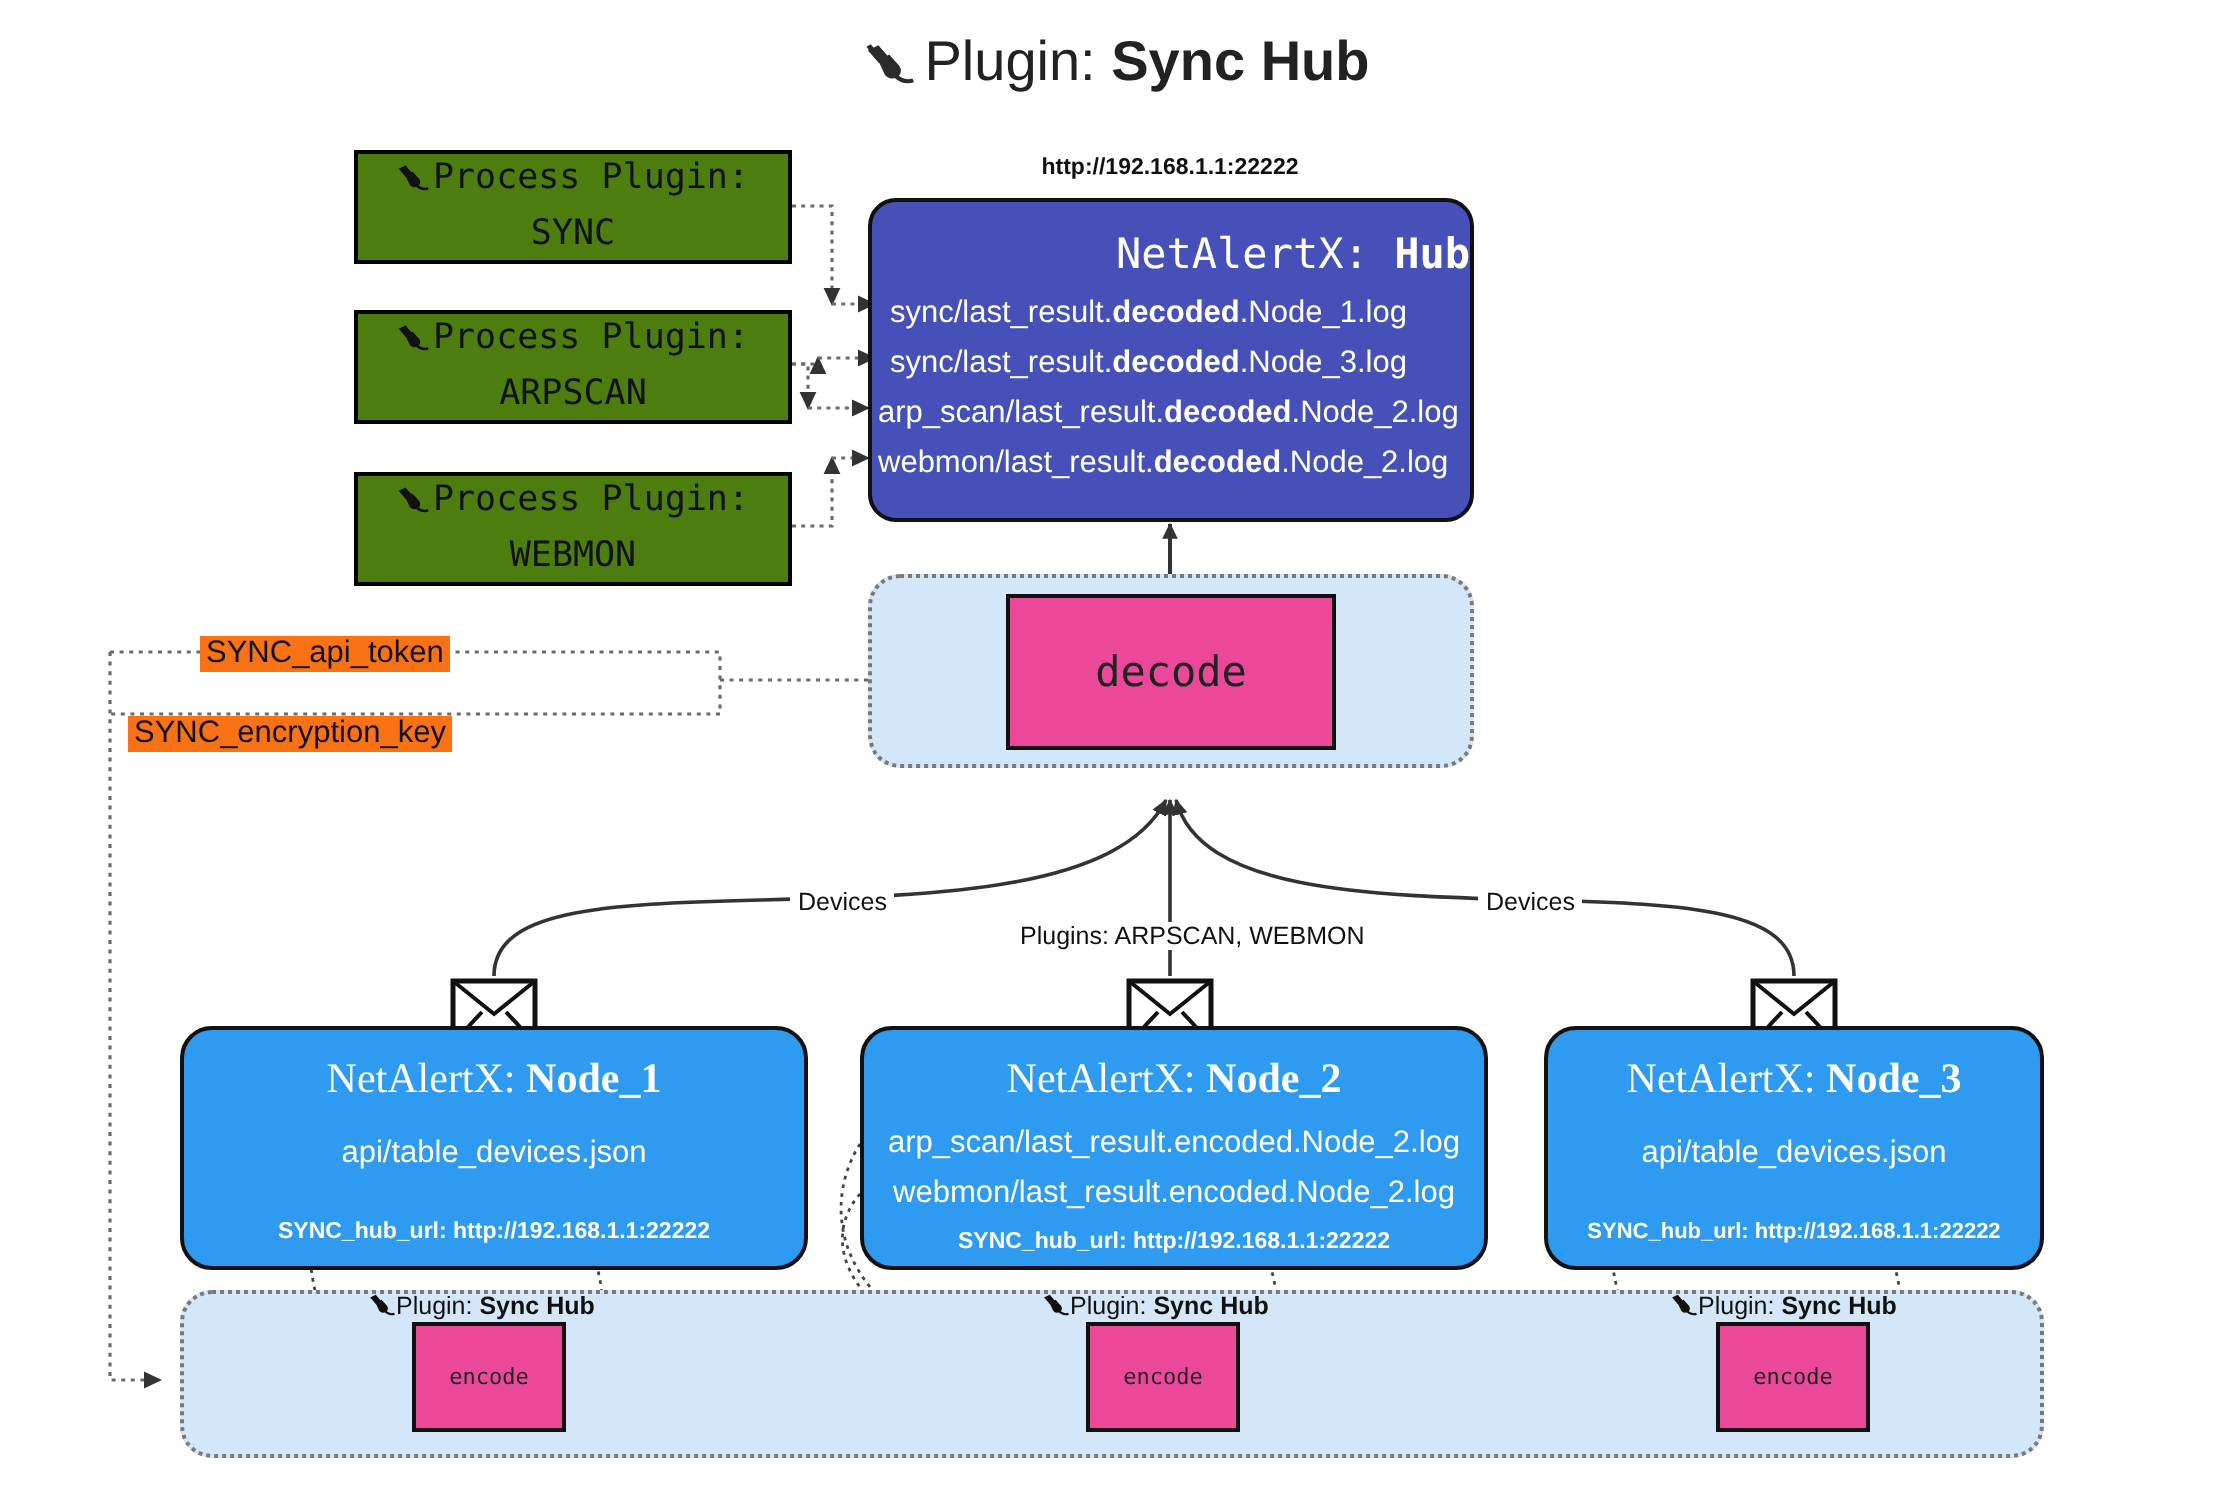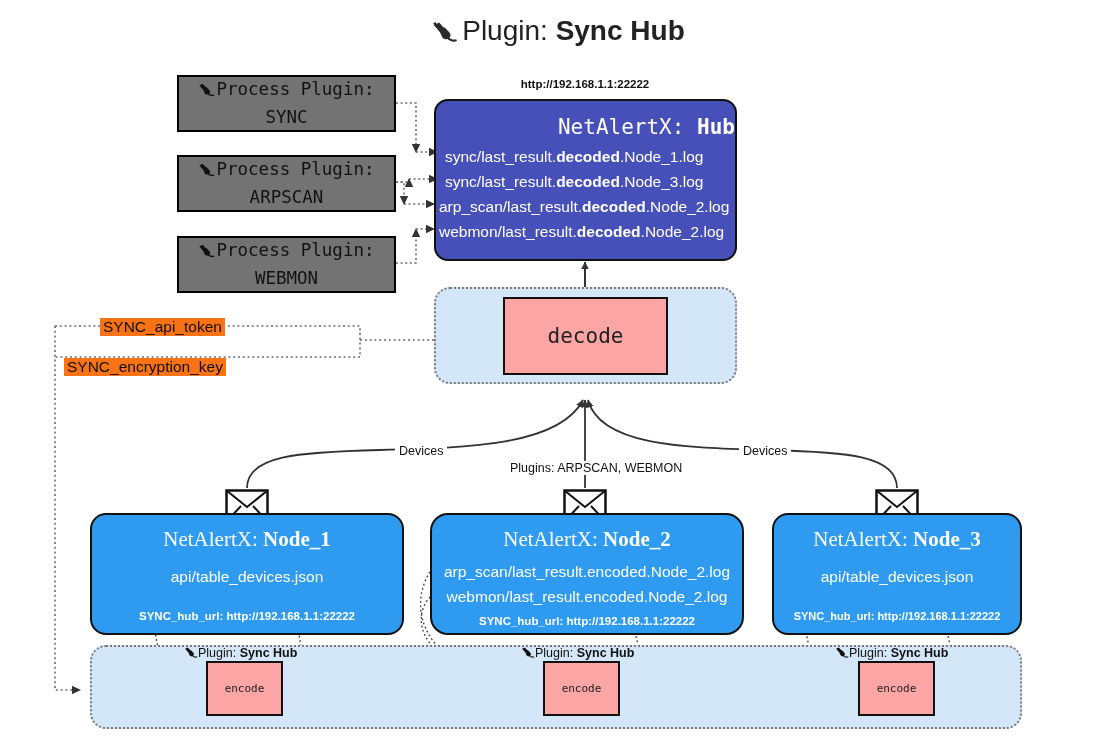--- a/index.html
+++ b/index.html
@@ -11,21 +11,21 @@
   .abs{position:absolute;box-sizing:border-box;}
 
   
   .title{top:14px;left:0;width:1117px;text-align:center;font-size:28px;line-height:34px;
          color:#222;white-space:nowrap;}
   .title .tlabel{font-weight:400;}
   .title .tval{font-weight:700;}
   .plug{display:inline-block;vertical-align:-4px;margin-right:4px;}
 
   
-  .procbox{background:#737373;border:2.5px solid #000;display:flex;align-items:center;
+  .procbox{background:#4d7c0f;border:2.5px solid #000;display:flex;align-items:center;
            justify-content:center;text-align:center;
            font-family:"DejaVu Sans Mono","Liberation Mono",monospace;
            font-size:17.5px;line-height:25px;color:#111;}
   .procbox .inner{padding:0 4px;}
   .procbox .l1{display:block;white-space:nowrap;}
   .procbox .l2{display:block;}
   .procbox .pico{display:inline-block;vertical-align:-3px;margin-right:1px;}
 
   
   .huburl{font-size:11.5px;font-weight:600;color:#111;white-space:nowrap;text-align:center;}
@@ -36,21 +36,21 @@
   .hub .hubtitle b{font-weight:700;}
   .hub .hubline{color:#fff;font-size:15.5px;line-height:25px;white-space:nowrap;
        font-family:"Liberation Sans",sans-serif;}
   .hub .hubline b{font-weight:700;}
   .hubLines{margin-top:4px;padding-left:9px;}
 
   
   .band{background:#d4e7f8;border:2px dotted #7a7a7a;border-radius:16px;}
 
   
-  .wbox{background:#fca5a5;border:2.5px solid #111;display:flex;align-items:center;
+  .wbox{background:#ec4899;border:2.5px solid #111;display:flex;align-items:center;
         justify-content:center;color:#222;}
   .wbox.decode{font-size:21px;font-family:"DejaVu Sans Mono","Liberation Mono",monospace;}
   .wbox.encode{font-size:11px;font-family:"DejaVu Sans Mono","Liberation Mono",monospace;}
 
   
   .node{background:#2e9bf0;border:2.5px solid #111;border-radius:16px;}
   .node .ntitle{text-align:center;margin-top:11px;font-size:21px;line-height:26px;
        font-family:Liberation Serif, serif;color:#fff;white-space:nowrap;}
   .node .ntitle b{font-weight:700;}
   .node .nline{color:#fff;font-size:15.5px;line-height:25px;text-align:center;white-space:nowrap;}
@@ -227,21 +227,21 @@
   </div>
 
   <div class="abs node" style="left:90px;top:513px;width:314px;height:122px;">
     <div class="ntitle">
       <span>NetAlertX:</span> <b>Node_1</b>
     </div>
     <div class="nline" style="margin-top:12px">api/table_devices.json</div>
     <div class="nfoot" style="margin-top:21px">SYNC_hub_url: http://192.168.1.1:22222</div>
   </div>
 
-  <div class="abs node" style="left:430px;top:513px;width:314px;height:122px;border-radius:18px;">
+  <div class="abs node" style="left:430px;top:513px;width:314px;height:122px;">
     <div class="ntitle">
       <span>NetAlertX:</span> <b>Node_2</b>
     </div>
     <div class="nline" style="margin-top:7px">arp_scan/last_result.encoded.Node_2.log</div>
     <div class="nline">webmon/last_result.encoded.Node_2.log</div>
     <div class="nfoot" style="margin-top:6px">SYNC_hub_url: http://192.168.1.1:22222</div>
   </div>
 
   <div class="abs node" style="left:772px;top:513px;width:250px;height:122px;">
     <div class="ntitle">

